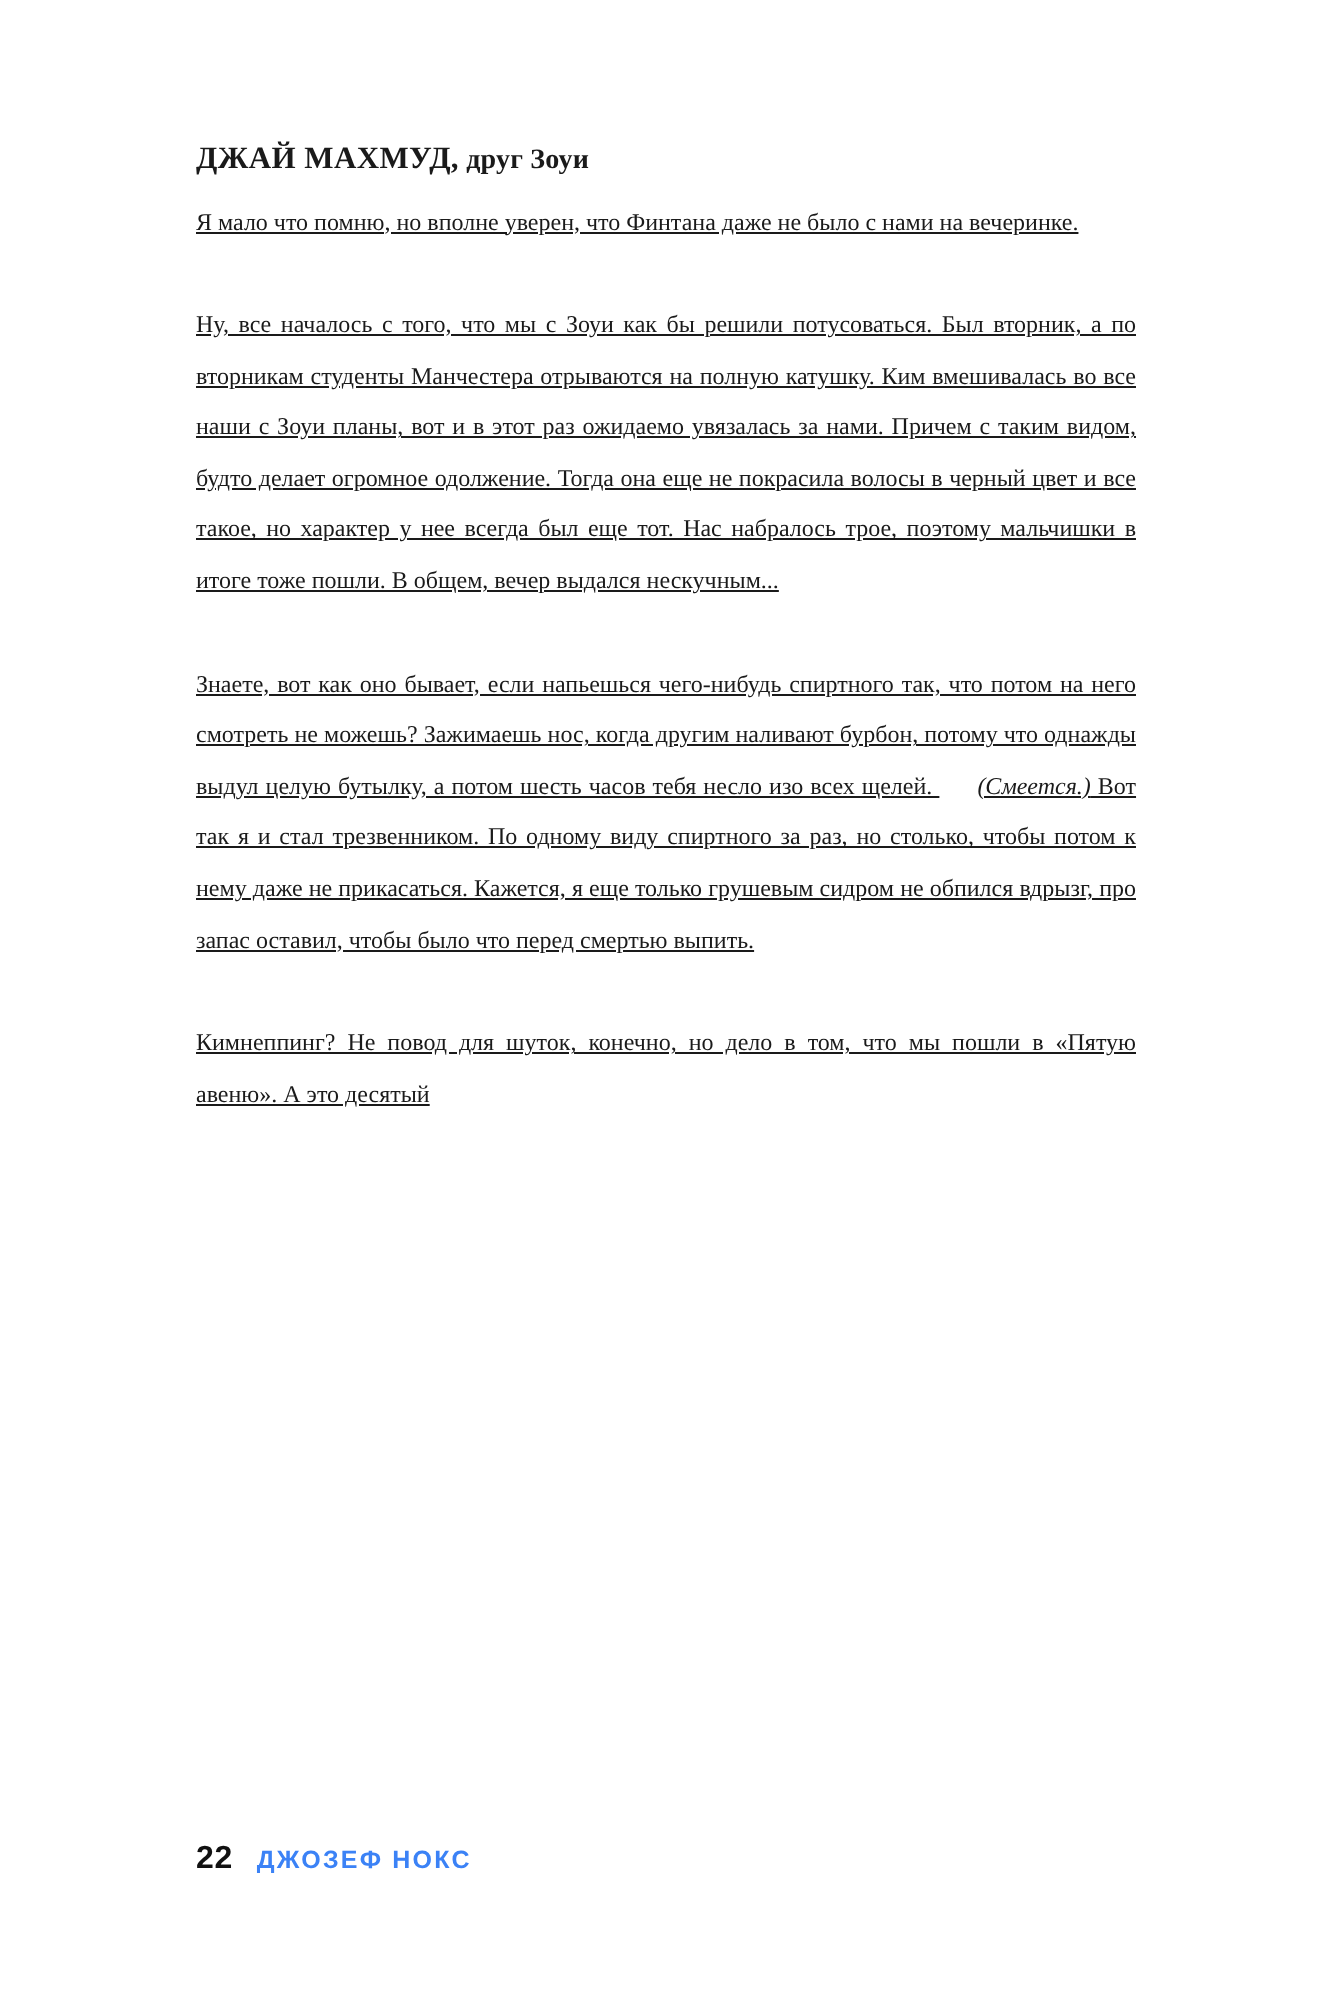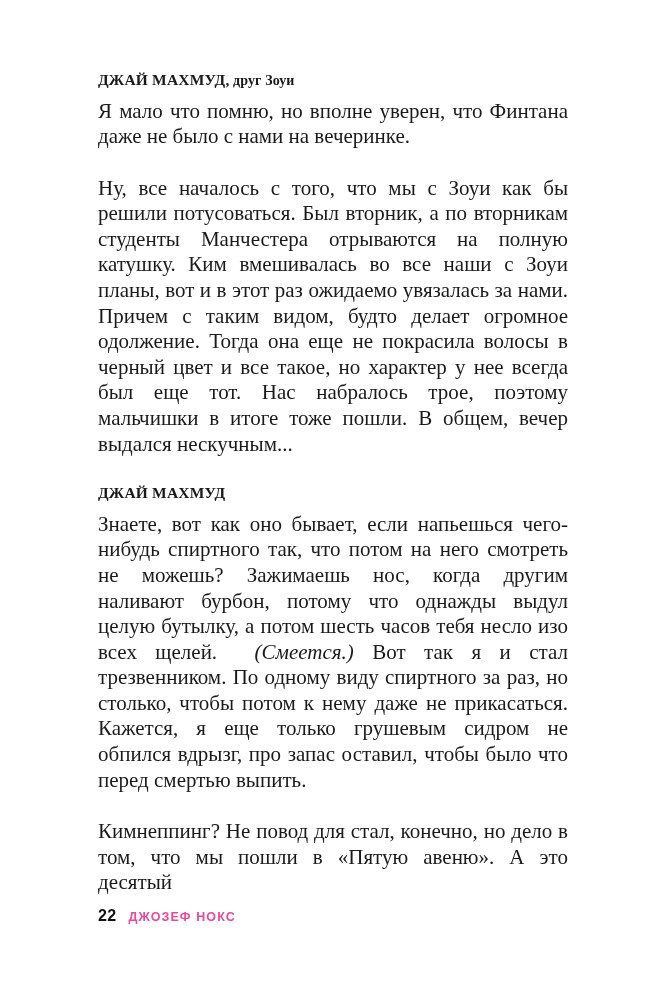--- a/index.html
+++ b/index.html
@@ -38,54 +38,55 @@
     margin: 0 0 9px 0;
     line-height: 1.25;
   }
   .speaker .role {
     font-size: 14px;
     font-weight: bold;
     letter-spacing: 0.1px;
   }
   .para {
     font-family: "Liberation Serif", serif;
-    font-size: 21px;
+    font-size: 12px;
     line-height: 25.6px;
     text-align: justify;
     margin: 0;
     hyphens: manual;
+    text-decoration: underline;
   }
   .gap-after-para {
     height: 26px;
   }
   .italic {
     font-style: italic;
     margin-left: 19px;
   }
   .footer {
     position: absolute;
     left: 98px;
-    bottom: 76px;
+    bottom: 62px;
     display: flex;
     align-items: baseline;
     gap: 12px;
   }
   .folio {
     font-family: "Liberation Sans", sans-serif;
     font-weight: bold;
     font-size: 16px;
     color: #111111;
     letter-spacing: 0.3px;
   }
   .running-head {
     font-family: "Liberation Sans", sans-serif;
     font-weight: bold;
     font-size: 12.5px;
     letter-spacing: 1.1px;
-    color: #ec4899;
+    color: #3b82f6;
   }
 </style>
 </head>
 <body>
 
 <div class="page">
 
   <div class="content">
 
     <div class="block">
@@ -95,28 +96,27 @@
 
     <div class="gap-after-para"></div>
 
     <div class="block">
       <p class="para">Ну, все началось с того, что мы с Зоуи как бы решили потусоваться. Был вторник, а по вторникам студенты Манчестера отрываются на полную катушку. Ким вмешивалась во все наши с Зоуи планы, вот и в этот раз ожидаемо увязалась за нами. Причем с таким видом, будто делает огромное одолжение. Тогда она еще не покрасила волосы в черный цвет и все такое, но характер у нее всегда был еще тот. Нас набралось трое, поэтому мальчишки в итоге тоже пошли. В общем, вечер выдался нескучным...</p>
     </div>
 
     <div class="gap-after-para"></div>
 
     <div class="block">
-      <p class="speaker"><span>ДЖАЙ МАХМУД</span><span class="role"></span></p>
       <p class="para"><span>Знаете, вот как оно бывает, если напьешься чего-нибудь спиртного так, что потом на него смотреть не можешь? Зажимаешь нос, когда другим наливают бурбон, потому что однажды выдул целую бутылку, а потом шесть часов тебя несло изо всех щелей. </span><span class="italic">(Смеется.)</span><span> Вот так я и стал трезвенником. По одному виду спиртного за раз, но столько, чтобы потом к нему даже не прикасаться. Кажется, я еще только грушевым сидром не обпился вдрызг, про запас оставил, чтобы было что перед смертью выпить.</span></p>
     </div>
 
     <div class="gap-after-para"></div>
 
     <div class="block">
-      <p class="para">Кимнеппинг? Не повод для стал, конечно, но дело в том, что мы пошли в «Пятую авеню». А это десятый</p>
+      <p class="para">Кимнеппинг? Не повод для шуток, конечно, но дело в том, что мы пошли в «Пятую авеню». А это десятый</p>
     </div>
 
   </div>
 
   <div class="footer">
     <span class="folio">22</span>
     <span class="running-head">ДЖОЗЕФ НОКС</span>
   </div>
 
 </div>

